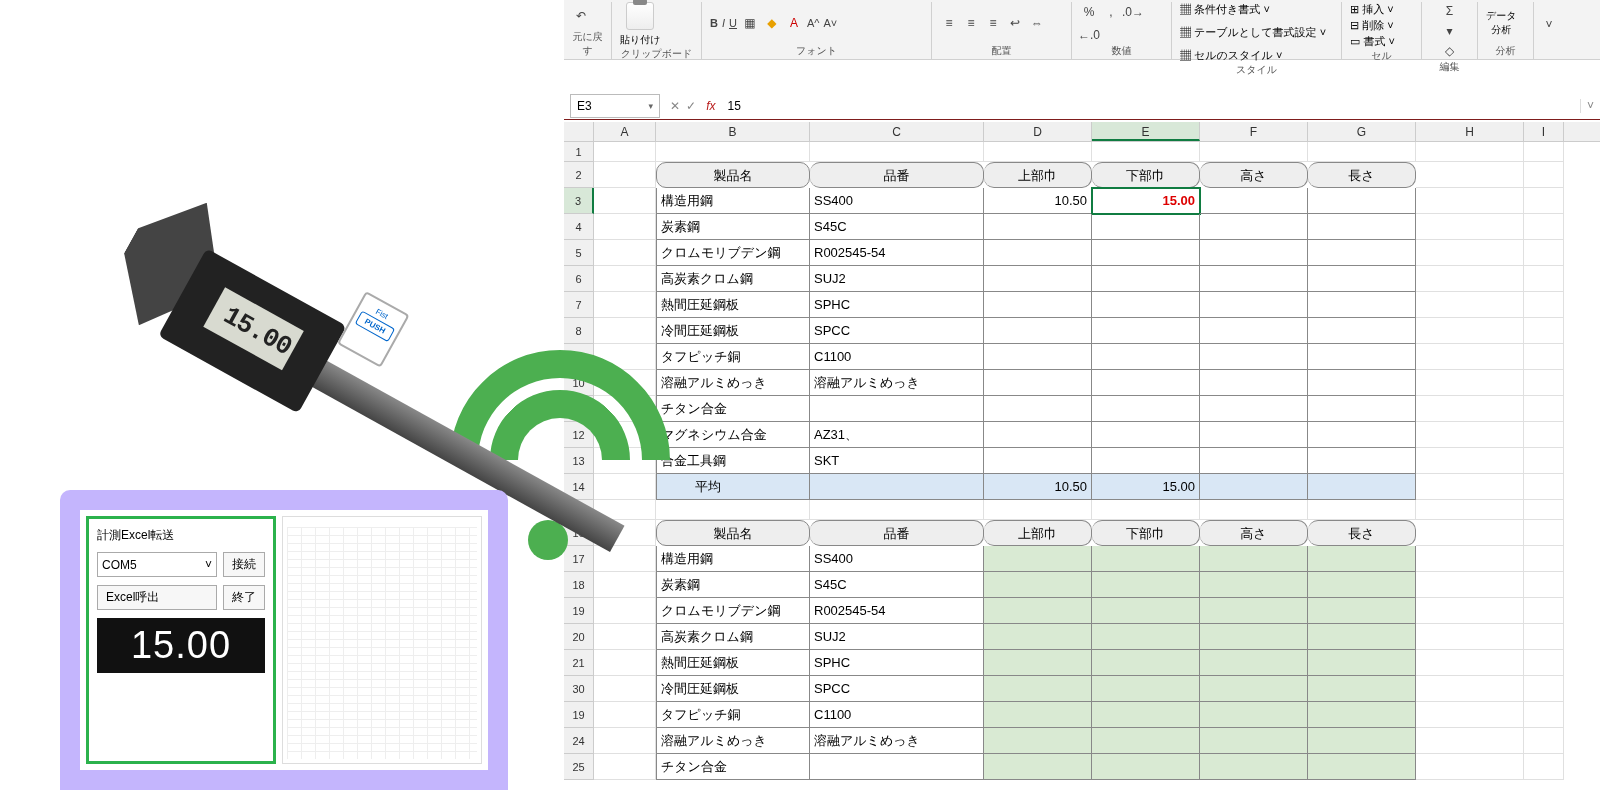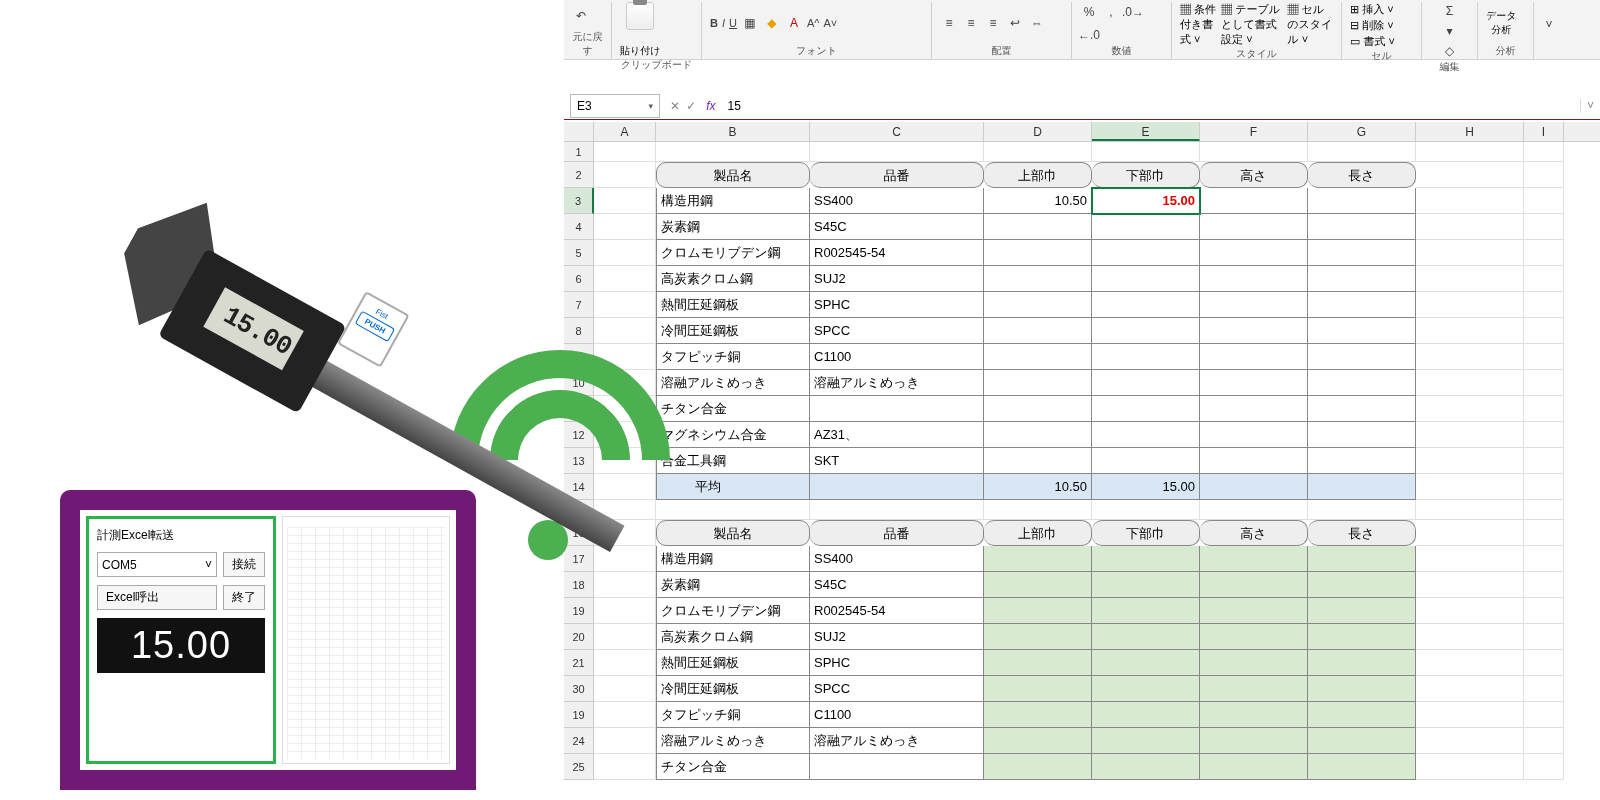--- a/index.html
+++ b/index.html
@@ -4,30 +4,30 @@
   <style>
     * { box-sizing: border-box; margin: 0; padding: 0; }
     body { font-family: "Yu Gothic", "Meiryo", sans-serif; font-size: 12px; background: #fff; position: relative; width: 1600px; height: 800px; overflow: hidden; }
 
     
     .ribbon { position: absolute; top: 0; left: 564px; right: 0; height: 60px; background: #f3f3f3; border-bottom: 1px solid #d0d0d0; display: flex; align-items: flex-start; padding-top: 2px; }
     .ribbon-group { border-right: 1px solid #d0d0d0; padding: 0 8px; height: 58px; display: flex; flex-direction: column; justify-content: space-between; }
     .ribbon-group-label { font-size: 10px; color: #555; text-align: center; padding-bottom: 2px; }
     .ribbon-icons { display: flex; gap: 4px; align-items: center; flex: 1; }
     .ribbon-btn { width: 18px; height: 18px; display: inline-flex; align-items: center; justify-content: center; font-size: 12px; color: #444; cursor: pointer; }
-    .paste-btn { display: flex; flex-direction: column; align-items: center; font-size: 10px; gap: 14px; }
+    .paste-btn { display: flex; flex-direction: column; align-items: center; font-size: 10px; gap: 3px; }
     .paste-icon { width: 28px; height: 28px; background: linear-gradient(#fff,#eee); border: 1px solid #ccc; border-radius: 3px; position: relative; }
     .paste-icon::before { content: ""; position: absolute; top: -4px; left: 6px; width: 14px; height: 6px; background: #888; border-radius: 2px; }
 
     
     .formula-row { position: absolute; top: 92px; left: 564px; right: 0; height: 28px; display: flex; align-items: center; border-bottom: 1px solid #7f1d1d; background: #fff; }
     .name-box { width: 90px; height: 24px; border: 1px solid #bbb; margin-left: 6px; padding: 2px 6px; display: flex; align-items: center; justify-content: space-between; background: #fff; }
     .name-box-arrow { font-size: 9px; color: #666; }
     .formula-btns { display: flex; gap: 6px; margin: 0 10px; color: #888; }
-    .fx { font-style: italic; color: #6d28d9; margin-right: 8px; }
+    .fx { font-style: italic; color: #b91c1c; margin-right: 8px; }
     .formula-input { flex: 1; border: none; outline: none; padding: 2px 4px; font-size: 12px; }
     .formula-expand { width: 20px; text-align: center; color: #888; border-left: 1px solid #ddd; }
 
     
     .sheet { position: absolute; top: 122px; left: 564px; right: 0; bottom: 0; overflow: hidden; background: #fff; }
     .col-headers { display: flex; height: 20px; background: #f0f0f0; border-bottom: 1px solid #ccc; }
     .corner { width: 30px; border-right: 1px solid #ccc; background: #f0f0f0; }
     .col-h { border-right: 1px solid #ccc; text-align: center; font-size: 12px; color: #333; line-height: 20px; }
     .col-h.active { background: #d8e8d8; border-bottom: 2px solid #107c41; }
     .rows { }
@@ -64,21 +64,21 @@
     .caliper { position: absolute; left: 30px; top: 0; width: 600px; height: 500px; transform: rotate(29deg); transform-origin: 180px 180px; }
     .cal-body { position: absolute; left: 120px; top: 120px; width: 160px; height: 100px; background: #222; border-radius: 6px; }
     .cal-lcd { position: absolute; left: 155px; top: 145px; width: 90px; height: 45px; background: #d8dad0; color: #222; font-family: "Courier New", monospace; font-size: 26px; font-weight: bold; display: flex; align-items: center; justify-content: flex-end; padding-right: 4px; letter-spacing: -1px; }
     .cal-beam { position: absolute; left: 240px; top: 160px; width: 380px; height: 30px; background: linear-gradient(#888,#444); }
     .cal-jaw1 { position: absolute; left: 50px; top: 80px; width: 80px; height: 140px; background: #444; clip-path: polygon(0 40%, 60% 0, 100% 30%, 100% 70%, 60% 100%, 0 60%); }
     .cal-push { position: absolute; left: 280px; top: 80px; width: 50px; height: 60px; background: #fff; border: 2px solid #aaa; border-radius: 4px; }
     .cal-push-lbl { font-size: 8px; color: #06c; text-align: center; display: block; margin-top: 6px; }
     .cal-push-btn { font-size: 8px; color: #06c; font-weight: bold; text-align: center; display: block; border: 1px solid #06c; margin: 2px 4px; border-radius: 3px; padding: 2px 0; }
 
     
-    .laptop { position: absolute; left: 40px; top: 340px; width: 416px; height: 300px; background: #701a75; border-radius: 10px 10px 0 0; padding: 20px; }
+    .laptop { position: absolute; left: 40px; top: 340px; width: 448px; height: 300px; background: #c4b5fd; border-radius: 10px 10px 0 0; padding: 20px; }
     .laptop-screen { width: 100%; height: 100%; background: #fff; display: flex; }
     .app { width: 190px; border: 3px solid #2bb24c; background: #fff; margin: 6px; padding: 8px; display: flex; flex-direction: column; gap: 8px; }
     .app-title { font-size: 12px; }
     .app-row { display: flex; gap: 6px; }
     .app-select { flex: 1; border: 1px solid #aaa; padding: 3px 4px; display: flex; justify-content: space-between; align-items: center; font-size: 12px; }
     .app-btn { border: 1px solid #aaa; padding: 3px 8px; font-size: 12px; background: #f7f7f7; cursor: pointer; }
     .app-display { background: #111; color: #fff; font-family: "Arial", sans-serif; font-size: 38px; text-align: center; padding: 6px 0; letter-spacing: 1px; }
     .mini-sheet { flex: 1; margin: 6px 6px 6px 0; background: #fff; font-size: 5px; color: #777; overflow: hidden; border: 1px solid #ddd; position: relative; }
     .mini-sheet::before { content: ""; position: absolute; inset: 10px 4px 4px 4px; background-image: linear-gradient(#eee 1px, transparent 1px), linear-gradient(90deg, #eee 1px, transparent 1px); background-size: 14px 8px; }
   </style>
@@ -127,21 +127,21 @@
   <div class="ribbon-group" style="width:100px">
     <div class="ribbon-icons" style="flex-wrap:wrap;font-size:10px">
       <span class="ribbon-btn">%</span>
       <span class="ribbon-btn">,</span>
       <span class="ribbon-btn">.0→</span>
       <span class="ribbon-btn">←.0</span>
     </div>
     <div class="ribbon-group-label">数値</div>
   </div>
   <div class="ribbon-group" style="width:170px">
-    <div class="ribbon-icons" style="flex-direction:row;align-items:flex-start;font-size:11px;gap:1px">
+    <div class="ribbon-icons" style="flex-direction:column;align-items:flex-start;font-size:11px;gap:8px">
       <span>▦ <span>条件付き書式</span> ˅</span>
       <span>▦ <span>テーブルとして書式設定</span> ˅</span>
       <span>▦ <span>セルのスタイル</span> ˅</span>
     </div>
     <div class="ribbon-group-label">スタイル</div>
   </div>
   <div class="ribbon-group" style="width:80px">
     <div class="ribbon-icons" style="flex-direction:column;align-items:flex-start;font-size:11px;gap:1px">
       <span>⊞ <span>挿入</span> ˅</span>
       <span>⊟ <span>削除</span> ˅</span>

